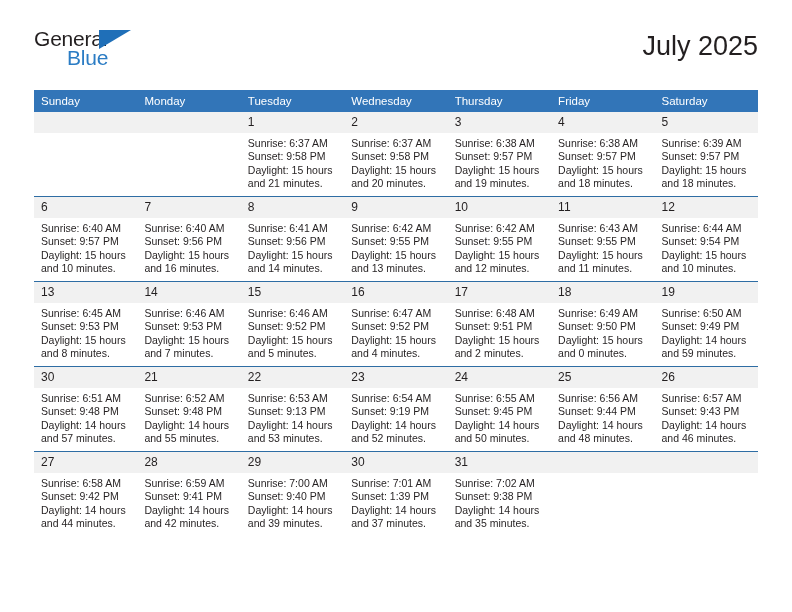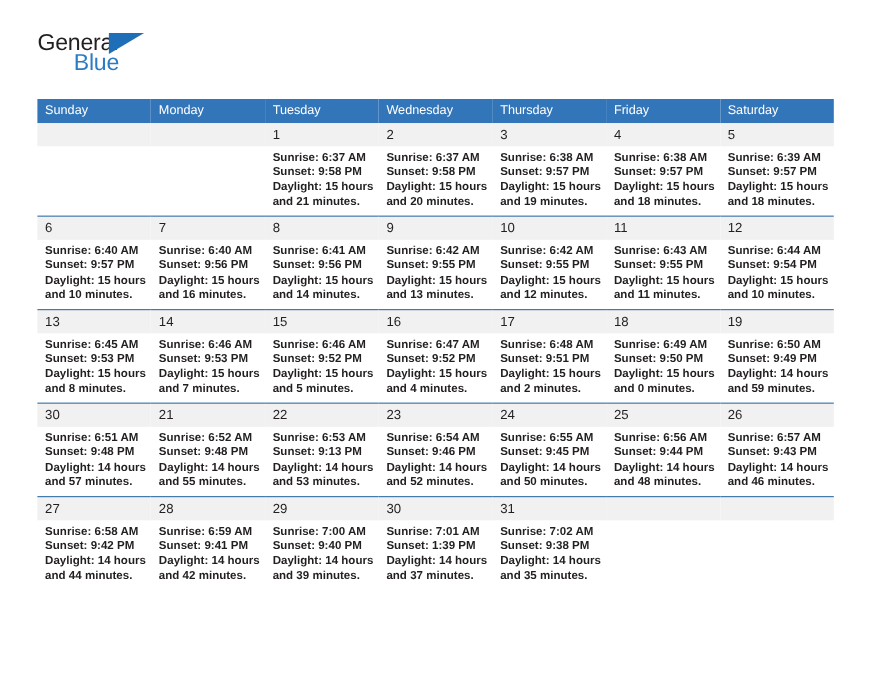--- a/index.html
+++ b/index.html
@@ -120,40 +120,40 @@
     min-height: 14px;
   }
   .day-num.empty {
     color: transparent;
   }
   .day-info {
     padding: 4px 6px 0 7px;
     font-size: 10.5px;
     line-height: 13.4px;
     color: #231f20;
-    font-weight: bold;
   }
   .day-info div {
     white-space: nowrap;
   }
 </style>
 </head>
 <body>
 
 <div class="page">
 
   <div class="top-bar">
 
     <div class="logo">
       <span class="logo-general">General</span>
       <span class="logo-triangle"></span>
       <span class="logo-blue">Blue</span>
     </div>
 
     <div class="title-block">
+      <div class="cal-title">July 2025</div>
     </div>
 
   </div>
 
   <table class="calendar">
     <thead>
       <tr id="weekday-header-row">
           <th>Sunday</th>
           <th>Monday</th>
           <th>Tuesday</th>
@@ -421,21 +421,21 @@
                 <div>Daylight: 14 hours</div>
                 <div>and 53 minutes.</div>
               </div>
             </div>
           </td>
           <td>
             <div class="cell-inner">
               <div class="day-num">23</div>
               <div class="day-info">
                 <div>Sunrise: 6:54 AM</div>
-                <div>Sunset: 9:46 PM</div>
+                <div>Sunset: 9:19 PM</div>
                 <div>Daylight: 14 hours</div>
                 <div>and 52 minutes.</div>
               </div>
             </div>
           </td>
           <td>
             <div class="cell-inner">
               <div class="day-num">24</div>
               <div class="day-info">
                 <div>Sunrise: 6:55 AM</div>

